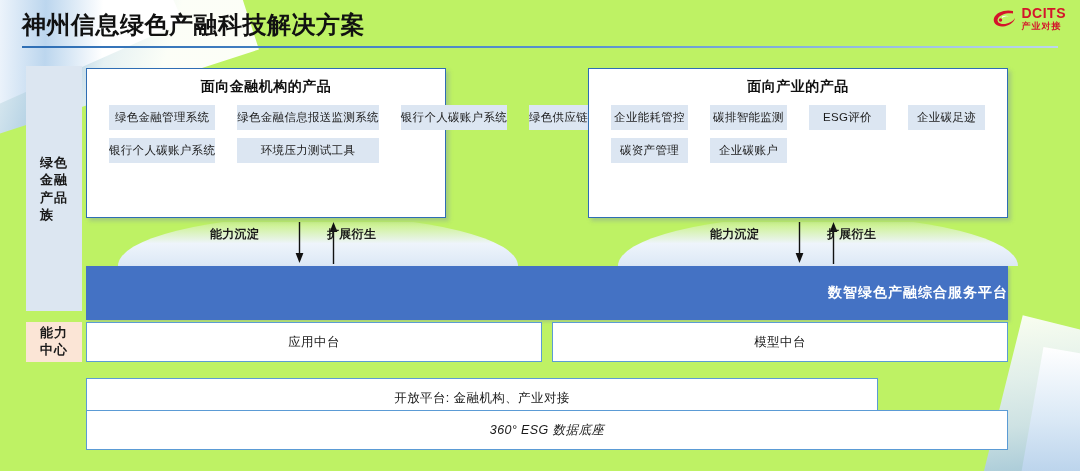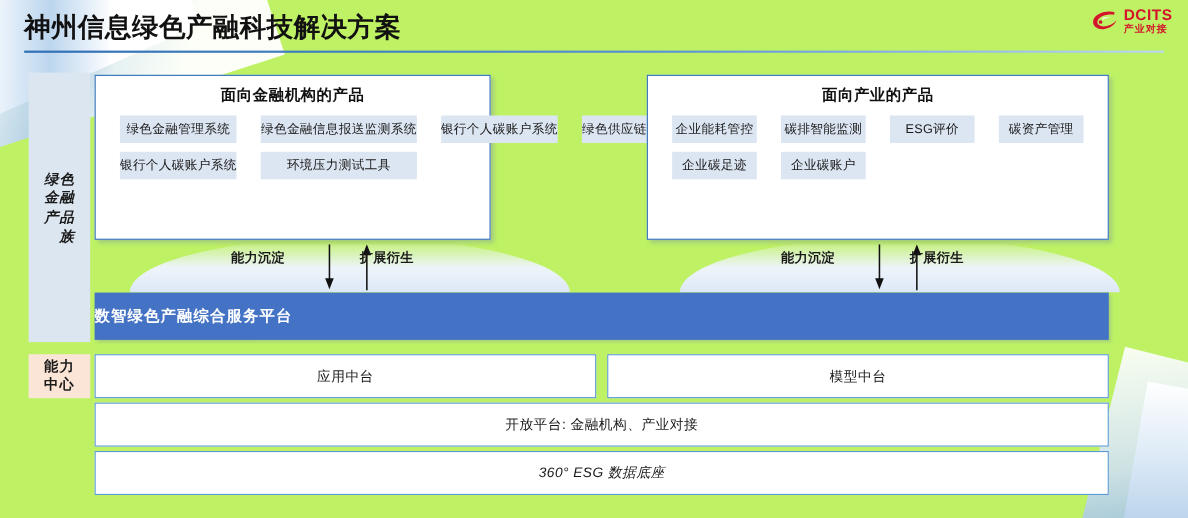--- a/index.html
+++ b/index.html
@@ -59,21 +59,21 @@
   .logo-cn{font-size:9px;font-weight:bold;color:#d4142b;letter-spacing:1px;margin-top:2px;}
 
   
   .rail-green{
     position:absolute;left:26px;top:66px;width:56px;height:245px;
     background:#dce6f1;
     display:flex;align-items:center;justify-content:center;
   }
   .rail-green-txt{
     font-size:13px;font-weight:bold;color:#1a1a1a;line-height:1.32;
-    text-align:right;letter-spacing:1px;font-style:italic;
+    text-align:left;letter-spacing:1px;
   }
   .rail-small{
     position:absolute;left:26px;width:56px;
     background:#fbe5d6;
     display:flex;align-items:center;justify-content:center;
   }
   .rail-small-txt{
     font-size:13px;font-weight:bold;color:#1a1a1a;line-height:1.3;
     text-align:right;letter-spacing:1px;
   }
@@ -128,23 +128,23 @@
   .conn-lbl{
     position:absolute;top:4px;font-size:12px;font-weight:bold;color:#1a1a1a;
     white-space:nowrap;letter-spacing:.3px;text-align:center;
   }
   .lbl-down{left:15px;}
   .lbl-up{left:132px;}
   .arrow{position:absolute;top:0;width:13px;height:42px;}
 
   
   .platform{
-    position:absolute;left:86px;top:266px;width:922px;height:43px;
+    position:absolute;left:86px;top:266px;width:922px;height:54px;
     background:#4472c4;
-    display:flex;align-items:center;justify-content:flex-start;
+    display:flex;align-items:center;justify-content:flex-end;
     box-shadow:2px 2px 3px rgba(120,140,165,.35);
     box-sizing:border-box;
   }
   .platform-txt{
     color:#ffffff;font-size:14px;font-weight:bold;letter-spacing:1px;
   }
 
   
   .row{
     position:absolute;left:86px;height:40px;
@@ -155,21 +155,21 @@
     border:1.6px solid #5b9bd5;
     background:#ffffff;
     height:40px;
     display:flex;align-items:center;justify-content:center;
     font-size:12.5px;color:#1a1a1a;
     box-sizing:border-box;
     letter-spacing:.4px;
   }
   #row-center{top:322px;width:922px;display:flex;gap:10px;}
   #row-center .rowbox{flex:1;}
-  #row-open{top:366px;width:922px;}
+  #row-open{top:378px;width:792px;}
   #row-data{top:410px;width:922px;font-style:italic;}
 </style>
 </head>
 <body>
 
 <div class="slide">
 
   <div class="deco-tl"></div>
   <div class="deco-tl2"></div>
   <div class="deco-br"></div>
@@ -228,22 +228,22 @@
       <div class="prod">环境压力测试工具</div>
     </div>
   </div>
 
   <div class="panel" id="panel-ind">
     <div class="panel-title">面向产业的产品</div>
     <div class="panel-grid">
       <div class="prod">企业能耗管控</div>
       <div class="prod">碳排智能监测</div>
       <div class="prod">ESG评价</div>
+      <div class="prod">企业碳足迹</div>
       <div class="prod">碳资产管理</div>
-      <div class="prod">企业碳足迹</div>
       <div class="prod">企业碳账户</div>
     </div>
   </div>
 
   <div class="conn" id="conn-left">
     <span class="conn-lbl lbl-down">能力沉淀</span>
     <span class="arrow" style="left:98px;">
       <svg width="13" height="42" viewBox="0 0 13 42" aria-hidden="true">
         <line x1="6.5" y1="0" x2="6.5" y2="34" stroke="#111" stroke-width="1.4"></line>
         <polygon points="6.5,41 2.6,31 10.4,31" fill="#111"></polygon>

